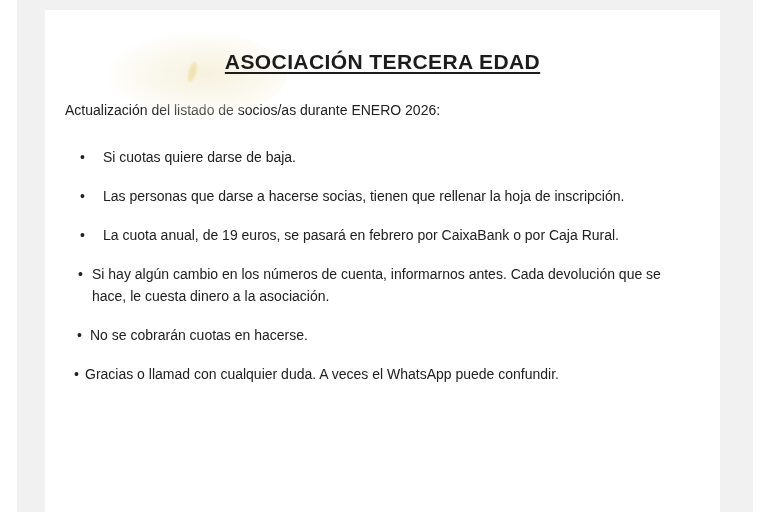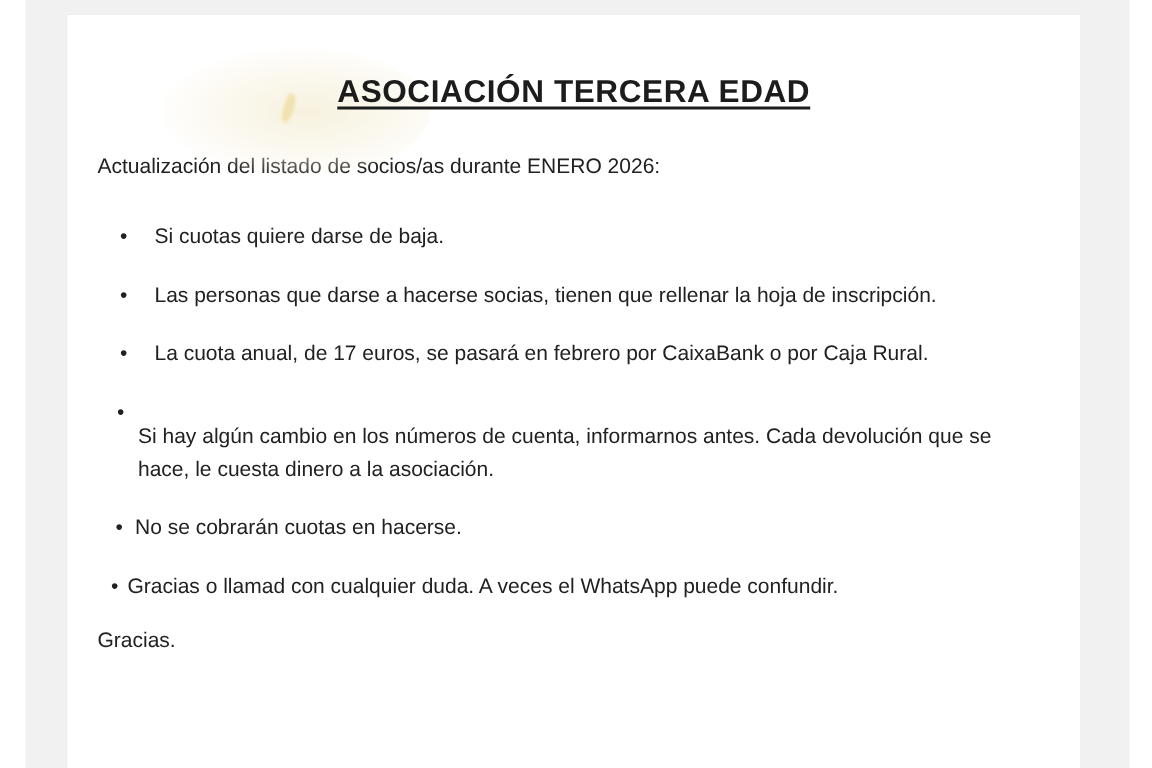--- a/index.html
+++ b/index.html
@@ -71,21 +71,21 @@
     font-size: 14px;
     line-height: 22px;
     margin-bottom: 17px;
   }
   .dot { flex: 0 0 auto; }
   .btext { flex: 1 1 auto; }
   .bi-0 .dot, .bi-1 .dot, .bi-2 .dot { margin-left: 15px; width: 23px; }
   .bi-3 .dot { margin-left: 13px; width: 14px; }
   .bi-4 .dot { margin-left: 12px; width: 13px; }
   .bi-5 .dot { margin-left: 9px;  width: 11px; }
-  .bi-3 .btext { max-width: 606px; margin-top: 16px; }
+  .bi-3 .btext { max-width: 606px; }
   .closing { margin-top: 6px; }
 </style>
 </head>
 <body>
 
 <div class="viewer">
   <div class="page">
 
     <div class="stain"></div>
     <div class="stain-streak"></div>
@@ -99,32 +99,31 @@
       <li class="bullet-item bi-0">
         <span class="dot">•</span>
         <span class="btext">Si cuotas quiere darse de baja.</span>
       </li>
       <li class="bullet-item bi-1">
         <span class="dot">•</span>
         <span class="btext">Las personas que darse a hacerse socias, tienen que rellenar la hoja de inscripción.</span>
       </li>
       <li class="bullet-item bi-2">
         <span class="dot">•</span>
-        <span class="btext">La cuota anual, de 17 euros, se pasará en febrero por CaixaBank o por Caja Rural.</span>
+        <span class="btext">La cuota anual, de 19 euros, se pasará en febrero por CaixaBank o por Caja Rural.</span>
       </li>
       <li class="bullet-item bi-3">
         <span class="dot">•</span>
         <span class="btext">Si hay algún cambio en los números de cuenta, informarnos antes. Cada devolución que se hace, le cuesta dinero a la asociación.</span>
       </li>
       <li class="bullet-item bi-4">
         <span class="dot">•</span>
         <span class="btext">No se cobrarán cuotas en hacerse.</span>
       </li>
       <li class="bullet-item bi-5">
         <span class="dot">•</span>
         <span class="btext">Gracias o llamad con cualquier duda. A veces el WhatsApp puede confundir.</span>
       </li>
     </ul>
 
-    <p class="closing">Gracias.</p>
 
   </div>
 </div>
 
 </body></html>

